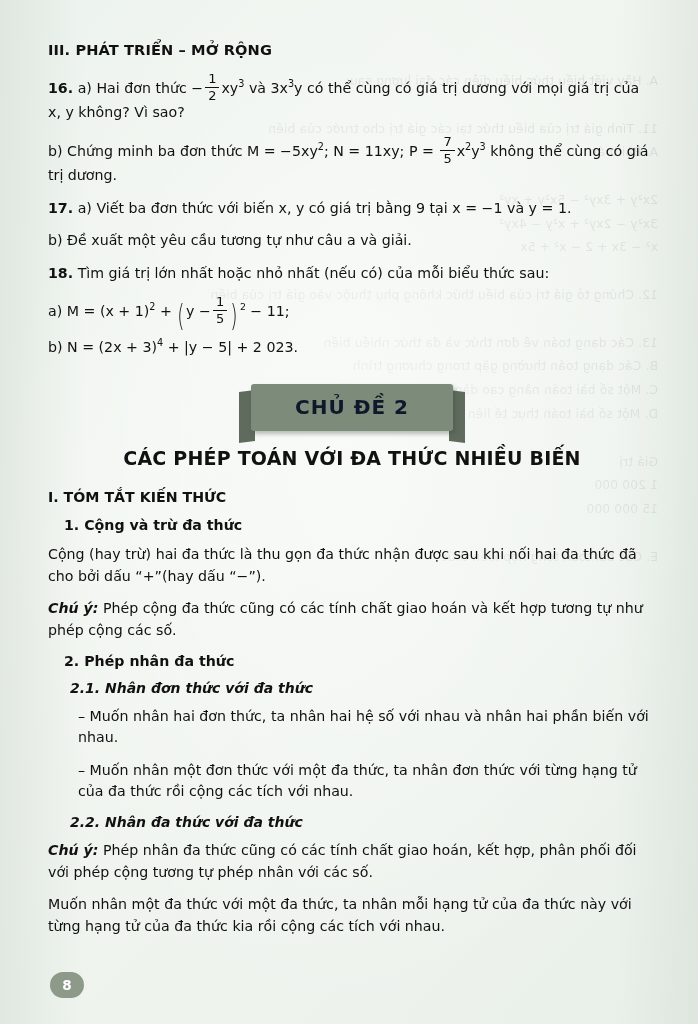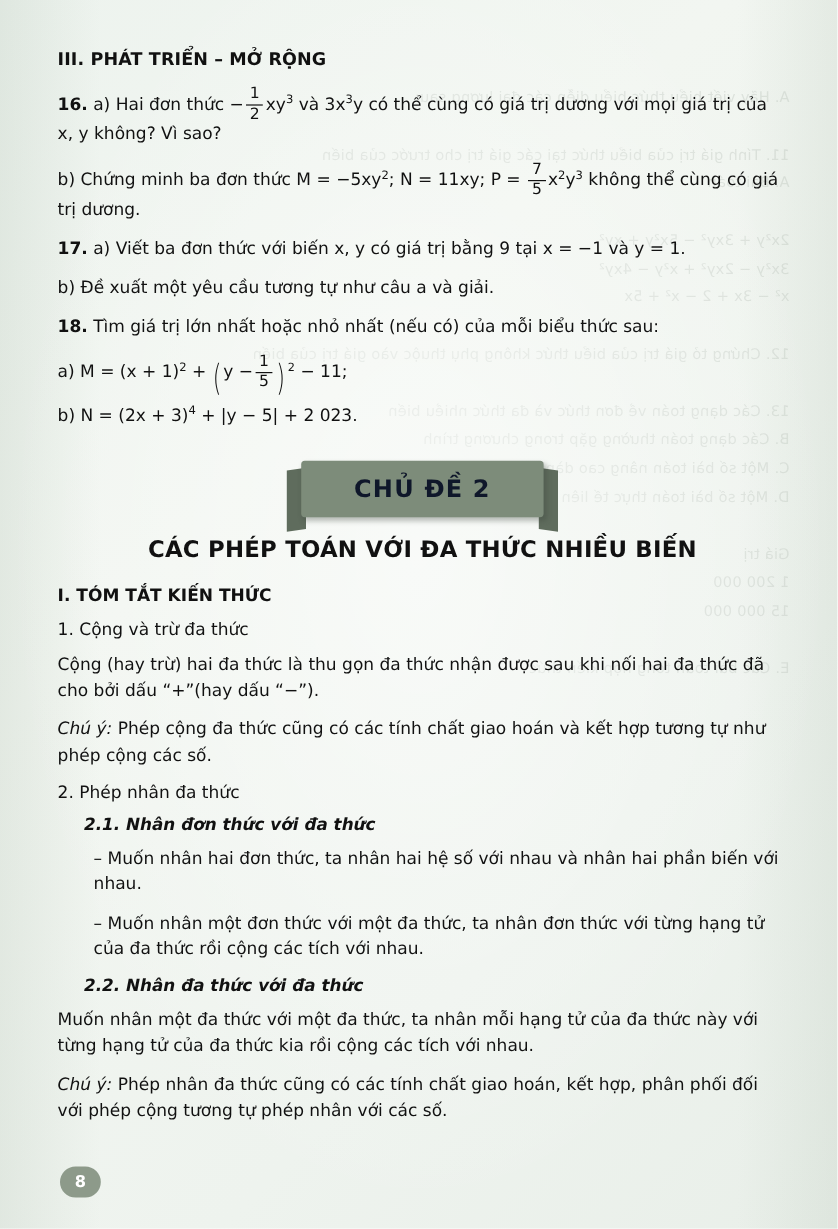--- a/index.html
+++ b/index.html
@@ -151,30 +151,30 @@
     letter-spacing: .2px;
   }
 
   h3.part {
     font-size: 14.2px;
     font-weight: bold;
     margin: 0 0 12px 0;
   }
   h4.sub {
     font-size: 14.2px;
-    font-weight: normal;
-    margin: 0 0 11px 0;
+    font-weight: bold;
+    margin: 0 0 11px 16px;
   }
   h5.subsub {
     font-size: 14px;
     font-weight: bold;
     font-style: italic;
     margin: 0 0 10px 22px;
   }
-  .note-lead { font-weight: normal; font-style: italic; }
+  .note-lead { font-weight: bold; font-style: italic; }
 
   .pagenum {
     position: absolute;
     left: 50px;
     bottom: 26px;
     width: 34px;
     height: 26px;
     border-radius: 14px;
     background: #8d9a8a;
     color: #fff;
@@ -267,21 +267,21 @@
       <span class="note-lead">Chú ý:</span><span> Phép cộng đa thức cũng có các tính chất giao hoán và kết hợp tương tự như phép cộng các số.</span>
     </p>
 
     <h4 class="sub">2. Phép nhân đa thức</h4>
 
     <h5 class="subsub">2.1. Nhân đơn thức với đa thức</h5>
     <p class="indent2">– Muốn nhân hai đơn thức, ta nhân hai hệ số với nhau và nhân hai phần biến với nhau.</p>
     <p class="indent2">– Muốn nhân một đơn thức với một đa thức, ta nhân đơn thức với từng hạng tử của đa thức rồi cộng các tích với nhau.</p>
 
     <h5 class="subsub">2.2. Nhân đa thức với đa thức</h5>
+    <p class="indent">
+      <span class="note-lead">Chú ý:</span><span> Phép nhân đa thức cũng có các tính chất giao hoán, kết hợp, phân phối đối với phép cộng tương tự phép nhân với các số.</span>
+    </p>
     <p class="indent">Muốn nhân một đa thức với một đa thức, ta nhân mỗi hạng tử của đa thức này với từng hạng tử của đa thức kia rồi cộng các tích với nhau.</p>
-    <p class="indent">
-      <span class="note-lead">Chú ý:</span><span> Phép nhân đa thức cũng có các tính chất giao hoán, kết hợp, phân phối đối với phép cộng tương tự phép nhân với các số.</span>
-    </p>
 
   </div>
 
   <div class="pagenum">8</div>
 </div>
 
 </body></html>

